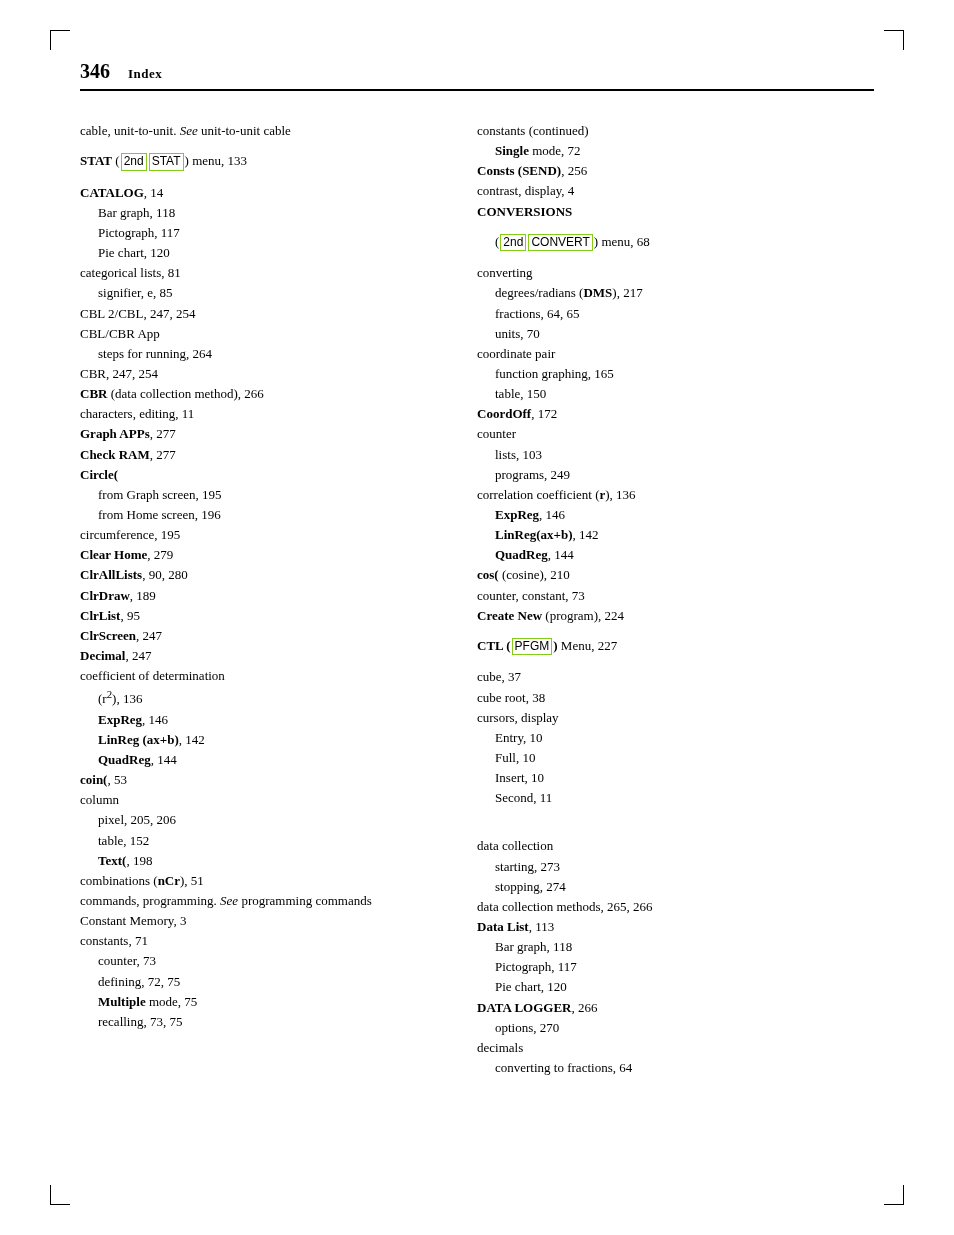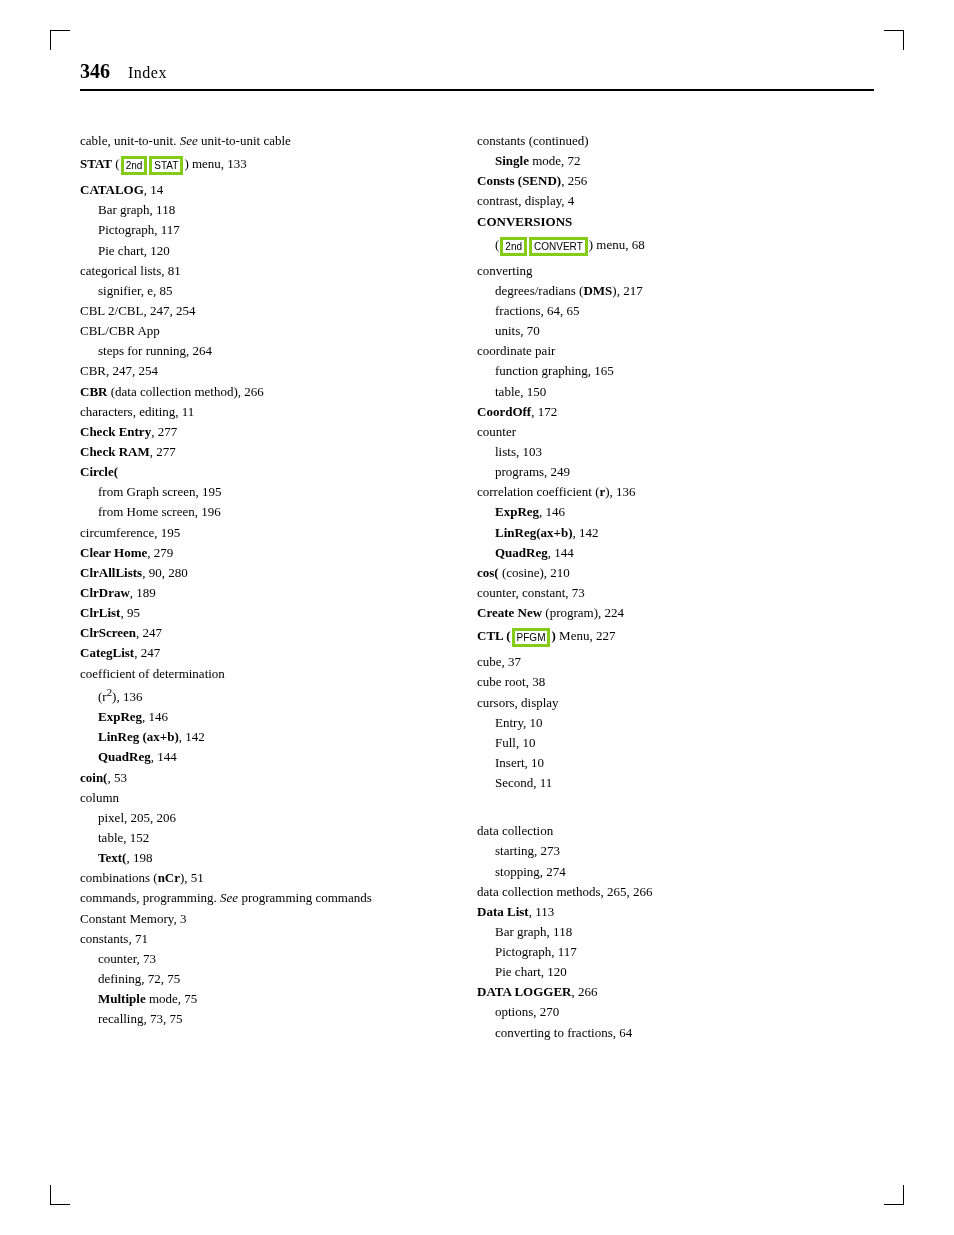--- a/index.html
+++ b/index.html
@@ -30,32 +30,32 @@
     .corner-mark.tl { top: 30px; left: 50px; border-top: 1px solid #000; border-left: 1px solid #000; }
     .corner-mark.tr { top: 30px; right: 50px; border-top: 1px solid #000; border-right: 1px solid #000; }
     .corner-mark.bl { bottom: 30px; left: 50px; border-bottom: 1px solid #000; border-left: 1px solid #000; }
     .corner-mark.br { bottom: 30px; right: 50px; border-bottom: 1px solid #000; border-right: 1px solid #000; }
 
     .header {
       display: flex;
       align-items: baseline;
       border-bottom: 2px solid #000;
       padding-bottom: 6px;
-      margin-bottom: 40px;
+      margin-bottom: 30px;
     }
 
     .header-page-num {
       font-size: 20px;
       font-weight: bold;
       margin-right: 18px;
     }
 
     .header-title {
-      font-size: 16px;
-      font-weight: normal;
+      font-size: 13px;
+      font-weight: bold;
       letter-spacing: 0.5px;
     }
 
     .columns-wrapper {
       display: flex;
       align-items: flex-start;
     }
 
     .col {
       flex: 1;
@@ -72,27 +72,27 @@
       padding-left: 18px;
       display: block;
     }
 
     b, strong {
       font-weight: bold;
     }
 
     .key-badge {
       display: inline-block;
-      border: 3px solid #84cc16;
-      font-size: 10px;
+      border: 1px solid #84cc16;
+      font-size: 12px;
       padding: 0 2px;
       font-family: Arial, sans-serif;
       vertical-align: middle;
       line-height: 1.3;
-      margin: 5px 1px;
+      margin: 12px 1px;
     }
 
     .section-gap {
       display: block;
       height: 28px;
     }
   </style>
 </head>
 <body>
 
@@ -117,32 +117,32 @@
       <span class="indent1">Pictograph, 117</span>
       <span class="indent1">Pie chart, 120</span>
       <span class="index-entry">categorical lists, 81</span>
       <span class="indent1">signifier, e, 85</span>
       <span class="index-entry">CBL 2/CBL, 247, 254</span>
       <span class="index-entry">CBL/CBR App</span>
       <span class="indent1">steps for running, 264</span>
       <span class="index-entry">CBR, 247, 254</span>
       <span class="index-entry"><strong>CBR</strong> (data collection method), 266</span>
       <span class="index-entry">characters, editing, 11</span>
-      <span class="index-entry"><strong>Check Entry</strong>, 277</span>
+      <span class="index-entry"><strong>Graph APPs</strong>, 277</span>
       <span class="index-entry"><strong>Check RAM</strong>, 277</span>
       <span class="index-entry"><strong>Circle(</strong></span>
       <span class="indent1">from Graph screen, 195</span>
       <span class="indent1">from Home screen, 196</span>
       <span class="index-entry">circumference, 195</span>
       <span class="index-entry"><strong>Clear Home</strong>, 279</span>
       <span class="index-entry"><strong>ClrAllLists</strong>, 90, 280</span>
       <span class="index-entry"><strong>ClrDraw</strong>, 189</span>
       <span class="index-entry"><strong>ClrList</strong>, 95</span>
       <span class="index-entry"><strong>ClrScreen</strong>, 247</span>
-      <span class="index-entry"><strong>CategList</strong>, 247</span>
+      <span class="index-entry"><strong>Decimal</strong>, 247</span>
       <span class="index-entry">coefficient of determination</span>
       <span class="indent1">(r<sup>2</sup>), 136</span>
       <span class="indent1"><strong>ExpReg</strong>, 146</span>
       <span class="indent1"><strong>LinReg (ax+b)</strong>, 142</span>
       <span class="indent1"><strong>QuadReg</strong>, 144</span>
       <span class="index-entry"><strong>coin(</strong>, 53</span>
       <span class="index-entry">column</span>
       <span class="indent1">pixel, 205, 206</span>
       <span class="indent1">table, 152</span>
       <span class="indent1"><strong>Text(</strong>, 198</span>
@@ -193,16 +193,17 @@
       <span class="index-entry">data collection</span>
       <span class="indent1">starting, 273</span>
       <span class="indent1">stopping, 274</span>
       <span class="index-entry">data collection methods, 265, 266</span>
       <span class="index-entry"><strong>Data List</strong>, 113</span>
       <span class="indent1">Bar graph, 118</span>
       <span class="indent1">Pictograph, 117</span>
       <span class="indent1">Pie chart, 120</span>
       <span class="index-entry"><strong>DATA LOGGER</strong>, 266</span>
       <span class="indent1">options, 270</span>
+      <span class="index-entry">decimals</span>
       <span class="indent1">converting to fractions, 64</span>
     </div>
   </div>
 </div>
 
 </body></html>

